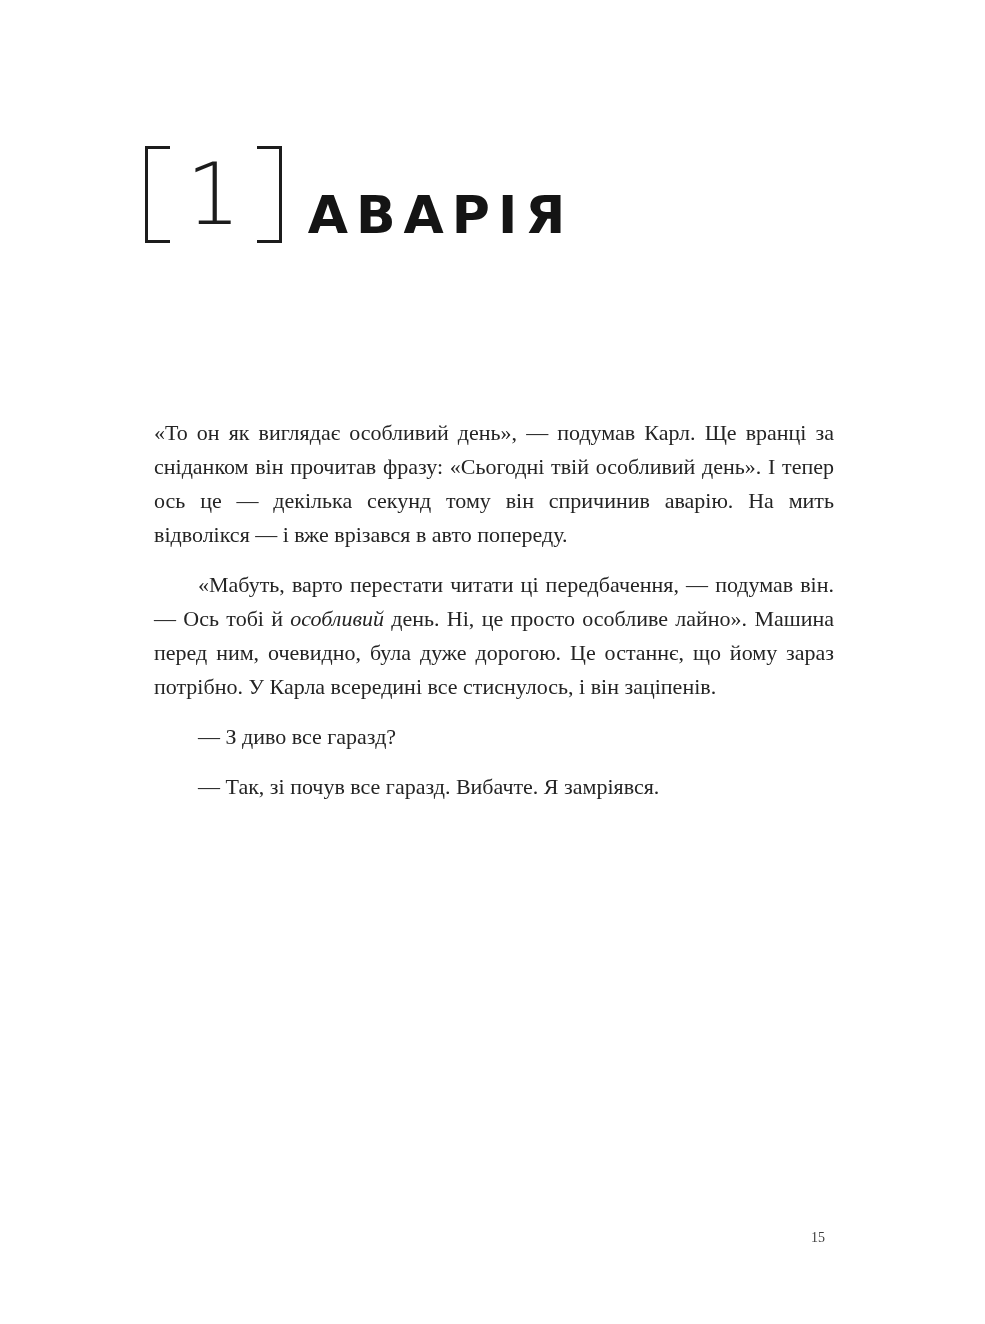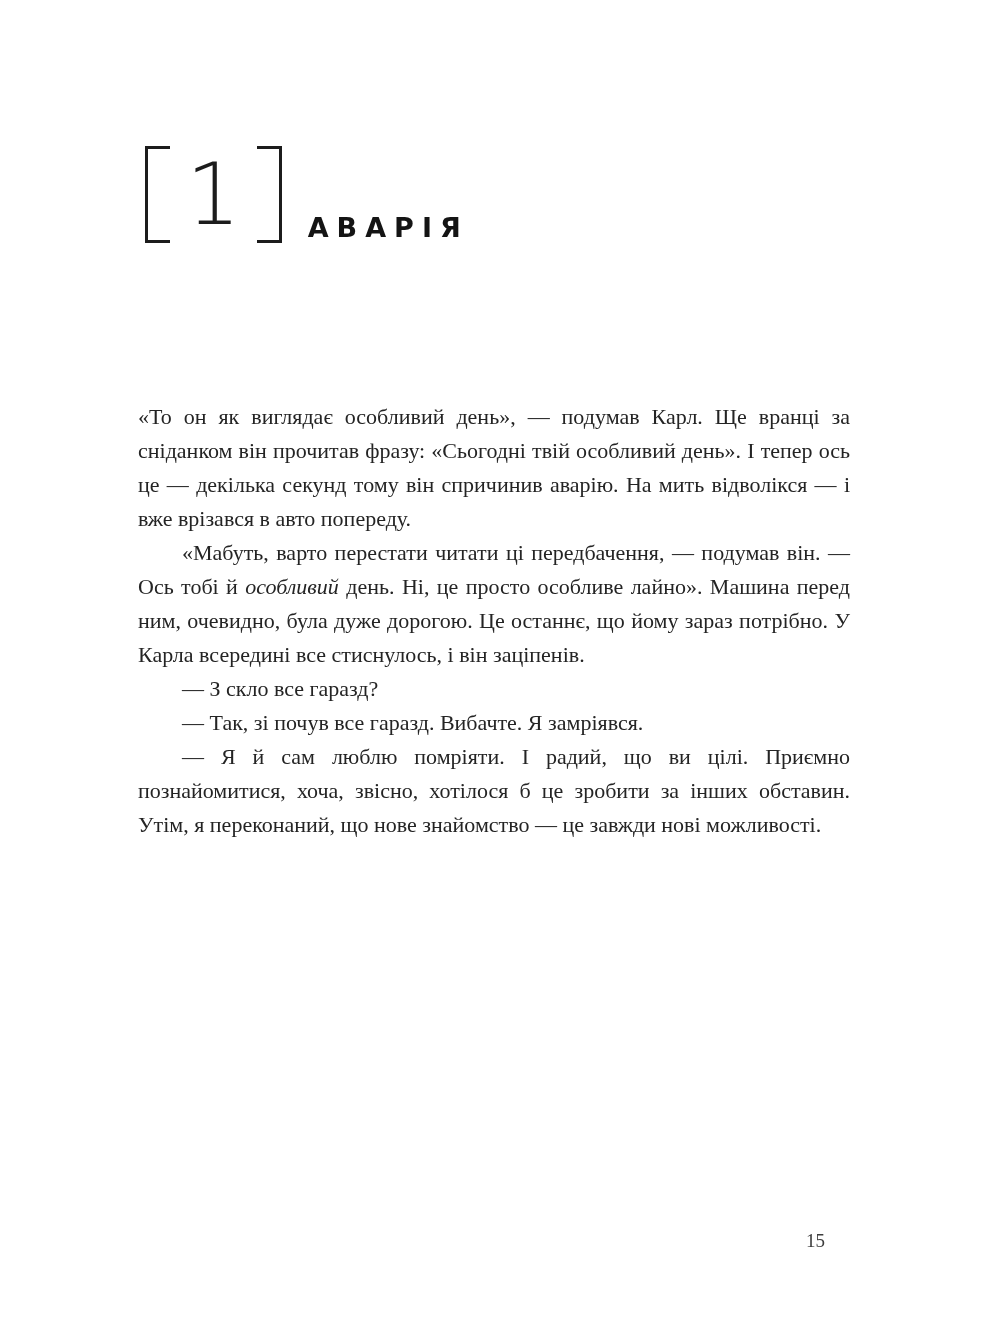--- a/index.html
+++ b/index.html
@@ -48,51 +48,51 @@
     font-family: "DejaVu Sans", sans-serif;
     font-weight: 200;
     font-size: 86px;
     line-height: 97px;
     padding: 0 16px;
     color: #1c1c1c;
   }
   .chapter-title {
     font-family: "DejaVu Sans", sans-serif;
     font-weight: bold;
-    font-size: 27px;
+    font-size: 52px;
     letter-spacing: 8px;
     color: #141414;
     margin-left: 26px;
     margin-bottom: 2px;
     line-height: 1;
   }
 
   
   .body-text {
     position: absolute;
     top: 400px;
     left: 138px;
     width: 712px;
     font-size: 22px;
     line-height: 34px;
     text-align: justify;
     color: #242424;
     hyphens: auto;
     -webkit-hyphens: auto;
   }
-  .body-text p { margin: 0; }
+  .body-text p { margin: 16px; }
   .body-text p.indent { text-indent: 44px; }
   .body-text em { font-style: italic; }
 
   
   .page-number {
     position: absolute;
     top: 1230px;
     right: 160px;
-    font-size: 19px;
+    font-size: 14px;
     color: #3d3d3d;
     font-family: "Liberation Serif", serif;
   }
 </style>
 </head>
 <body>
 
 <div class="page">
 
   <div class="chapter-head">
@@ -100,20 +100,19 @@
       <span class="bracket left"></span>
       <span class="chapter-num">1</span>
       <span class="bracket right"></span>
     </div>
     <h1 class="chapter-title">АВАРІЯ</h1>
   </div>
 
   <div class="body-text" lang="uk">
       <p class=""><span>«То он як виглядає особливий день», — подумав Карл. Ще вранці за сніданком він прочитав фразу: «Сьогодні твій особливий день». І тепер ось це — декілька секунд тому він спричинив аварію. На мить відволікся — і вже врізався в авто попереду.</span></p>
       <p class="indent"><span>«Мабуть, варто перестати читати ці передбачення, — подумав він. — Ось тобі й </span><em>особливий</em><span> день. Ні, це просто особливе лайно». Машина перед ним, очевидно, була дуже дорогою. Це останнє, що йому зараз потрібно. У Карла всередині все стиснулось, і він заціпенів.</span></p>
-      <p class="indent"><span>— З скло все гаразд?</span></p>
+      <p class="indent"><span>— З диво все гаразд?</span></p>
       <p class="indent"><span>— Так, зі почув все гаразд. Вибачте. Я замріявся.</span></p>
-      <p class="indent"><span>— Я й сам люблю помріяти. І радий, що ви цілі. Приємно познайомитися, хоча, звісно, хотілося б це зробити за інших обставин. Утім, я переконаний, що нове знайомство — це завжди нові можливості.</span></p>
     </div>
 
   <div class="page-number">15</div>
 
 </div>
 
 </body></html>

